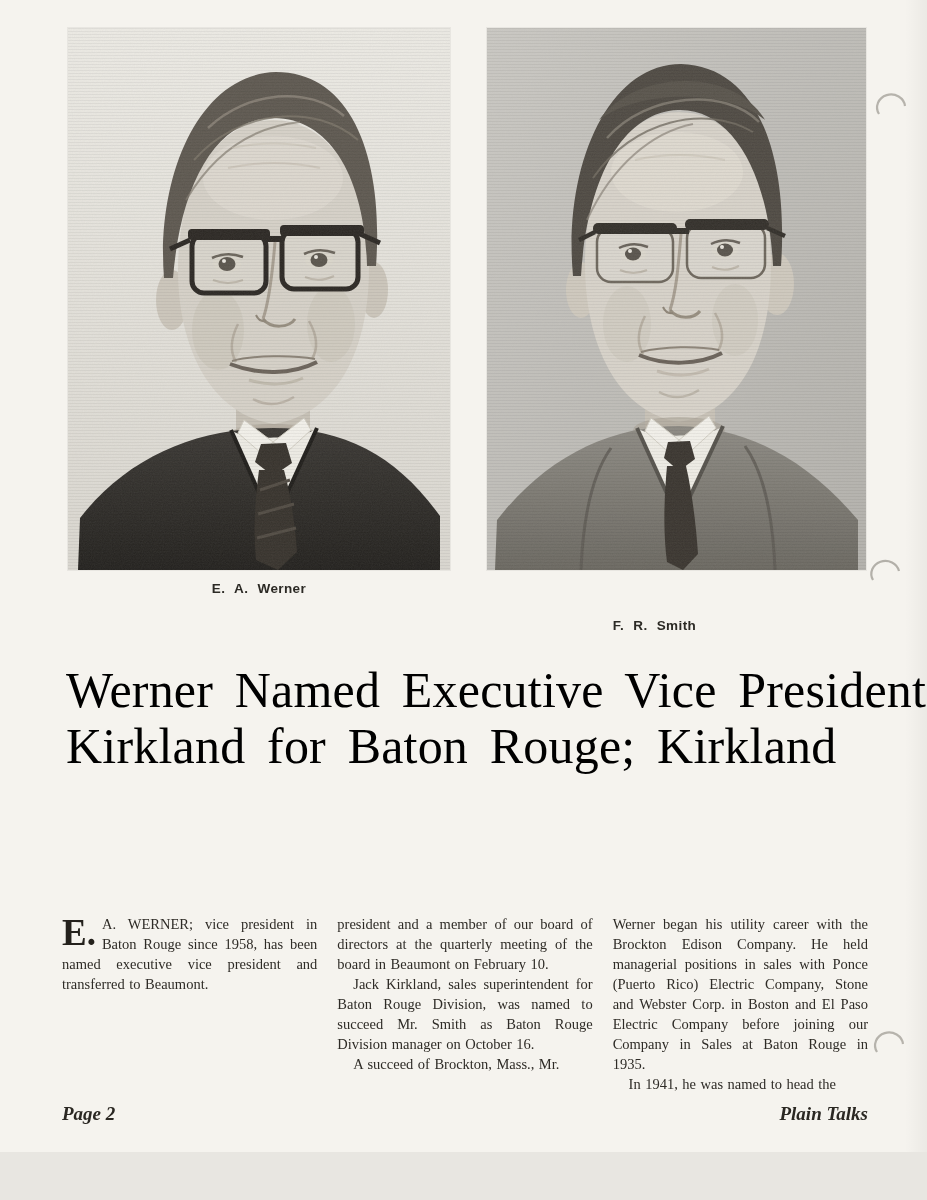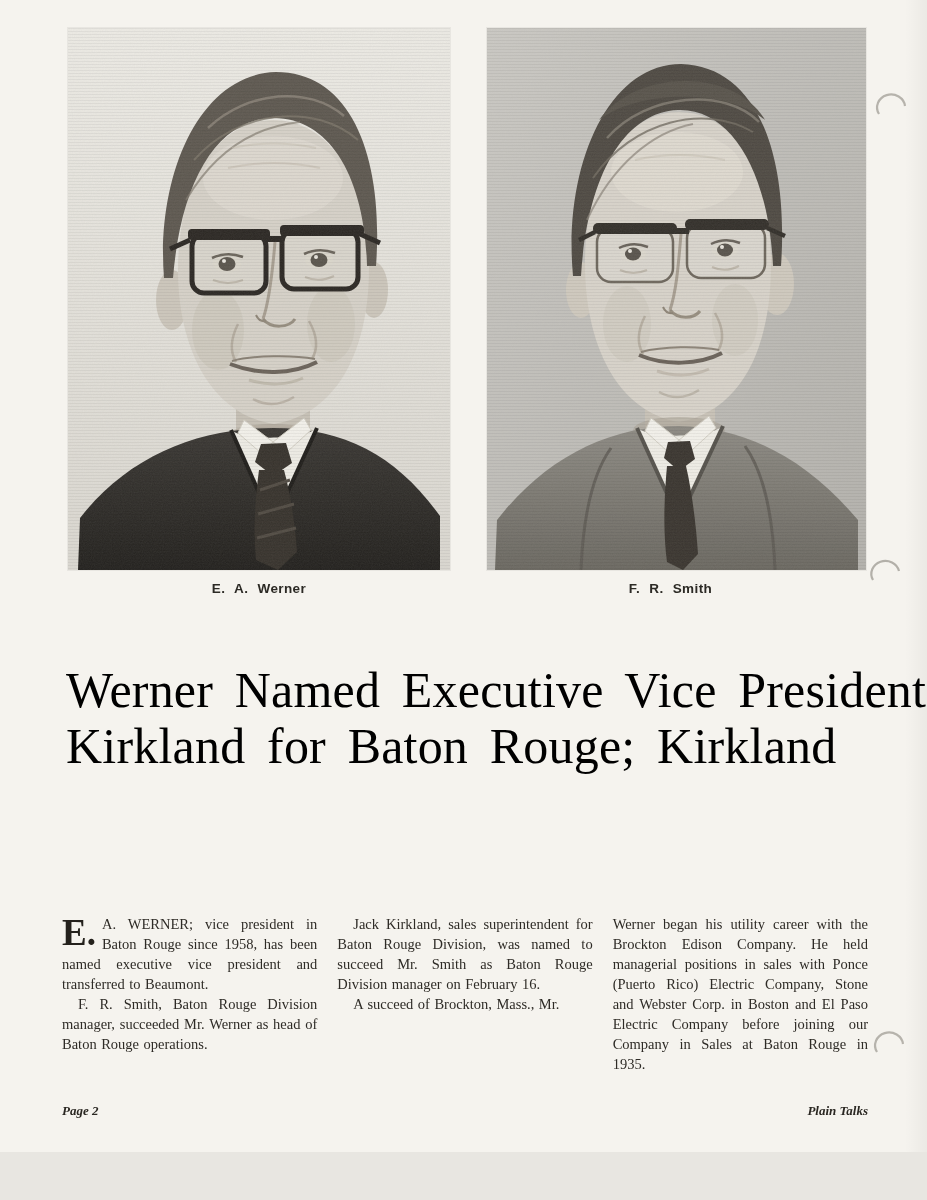--- a/index.html
+++ b/index.html
@@ -23,21 +23,21 @@
   figure.photo svg { display: block; width: 100%; height: 100%; }
 
   .caption {
     position: absolute; top: 581px; height: 18px;
     font-family: "Liberation Sans", sans-serif;
     font-weight: bold; font-size: 13.5px;
     letter-spacing: 0.4px; word-spacing: 5px;
     color: #2c2a25; text-align: center;
   }
   .caption-left  { left: 68px;  width: 382px; }
-  .caption-right { left: 481px; width: 379px; }
+  .caption-right { left: 465px; width: 379px; margin-top: 37px; }
 
   .headline {
     position: absolute; left: 66px; top: 662px; width: 816px;
     font-size: 50px; line-height: 56px;
     color: #000000; word-spacing: 0.18em; letter-spacing: 0.2px;
   }
   .headline .hl-line { white-space: nowrap; }
 
   .body-columns {
     position: absolute; left: 62px; top: 914px; width: 806px;
@@ -51,21 +51,21 @@
   .dropcap {
     float: left;
     font-size: 37px; line-height: 31px;
     font-weight: bold; color: #24211c;
     padding: 3px 6px 0 0;
   }
 
   .footer {
     position: absolute; left: 62px; top: 1103px; width: 806px;
     display: flex; justify-content: space-between;
-    font-weight: bold; font-style: italic; font-size: 13px;
+    font-weight: bold; font-style: italic; font-size: 19px;
     color: #2a2722;
   }
 
   .curl { position: absolute; pointer-events: none; }
   .curl svg { display: block; }
   .curl-1 { left: 874px; top: 84px; }
   .curl-2 { left: 868px; top: 548px; }
   .curl-3 { left: 872px; top: 1022px; }
 </style>
 </head>
@@ -238,28 +238,29 @@
   <div class="caption caption-right">F. R. Smith</div>
 
   <div class="headline">
     <div class="hl-line">Werner Named Executive Vice President;</div>
     <div class="hl-line">Kirkland for Baton Rouge; Kirkland</div>
   </div>
 
   <div class="body-columns">
     <div class="col">
       <p class="no-indent"><span class="dropcap">E.</span><span>A. WERNER; vice president in Baton Rouge since 1958, has been named executive vice president and transferred to Beaumont.</span></p>
-      <p>F. R. Smith, Baton Rouge Division manager, succeeded Mr. Werner as head of Baton Rouge operations.</p>
     </div>
     <div class="col">
-      <p>Jack Kirkland, sales superintendent for Baton Rouge Division, was named to succeed Mr. Smith as Baton Rouge Division manager on February 16.</p>
+      <p class="no-indent">president and a member of our board of directors at the quarterly meeting of the board in Beaumont on February 10.</p>
+      <p>Jack Kirkland, sales superintendent for Baton Rouge Division, was named to succeed Mr. Smith as Baton Rouge Division manager on October 16.</p>
       <p>A succeed of Brockton, Mass., Mr.</p>
     </div>
     <div class="col">
       <p class="no-indent">Werner began his utility career with the Brockton Edison Company. He held managerial positions in sales with Ponce (Puerto Rico) Electric Company, Stone and Webster Corp. in Boston and El Paso Electric Company before joining our Company in Sales at Baton Rouge in 1935.</p>
+      <p>In 1941, he was named to head the</p>
     </div>
   </div>
 
   <div class="footer">
     <span>Page 2</span>
     <span>Plain Talks</span>
   </div>
 
   <div class="curl curl-1">
     <svg width="36" height="42" viewBox="0 0 36 42">

